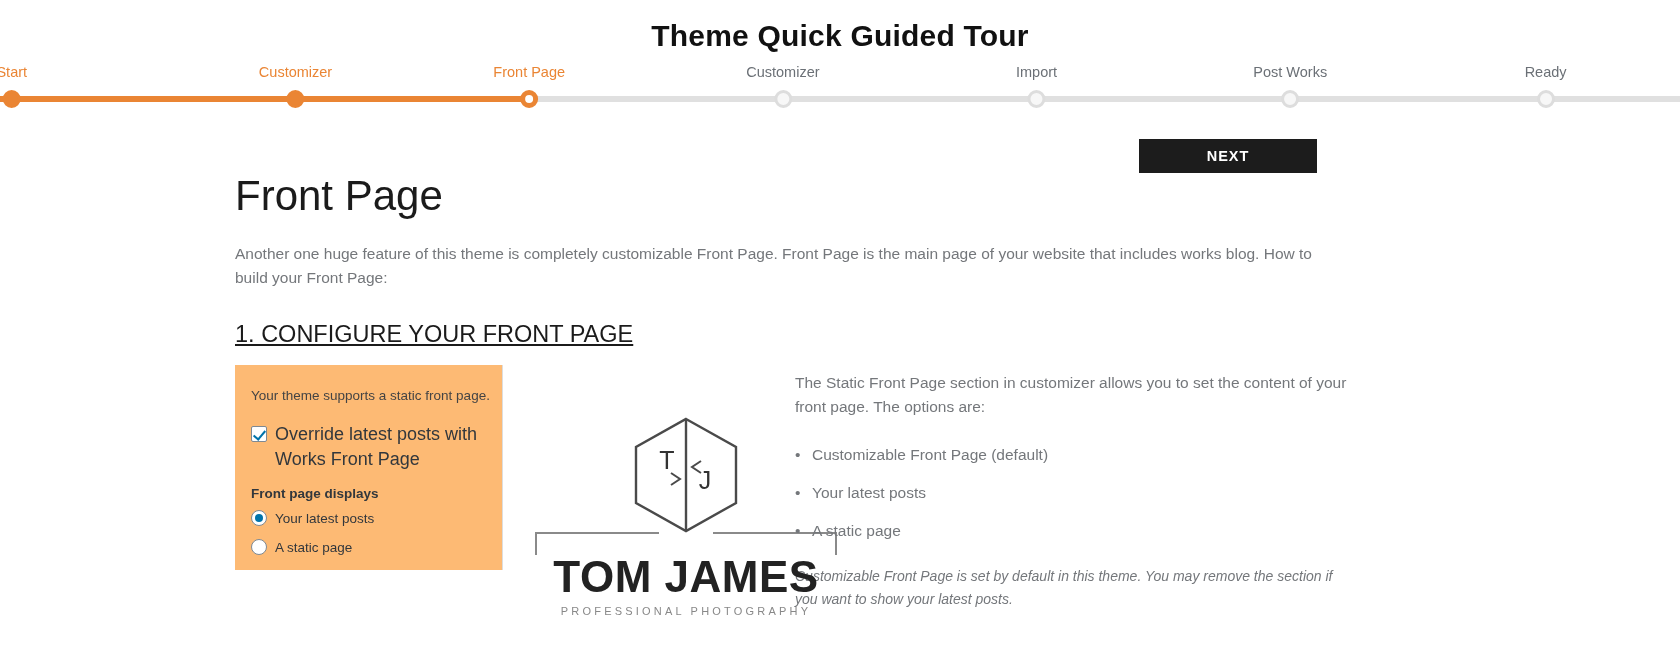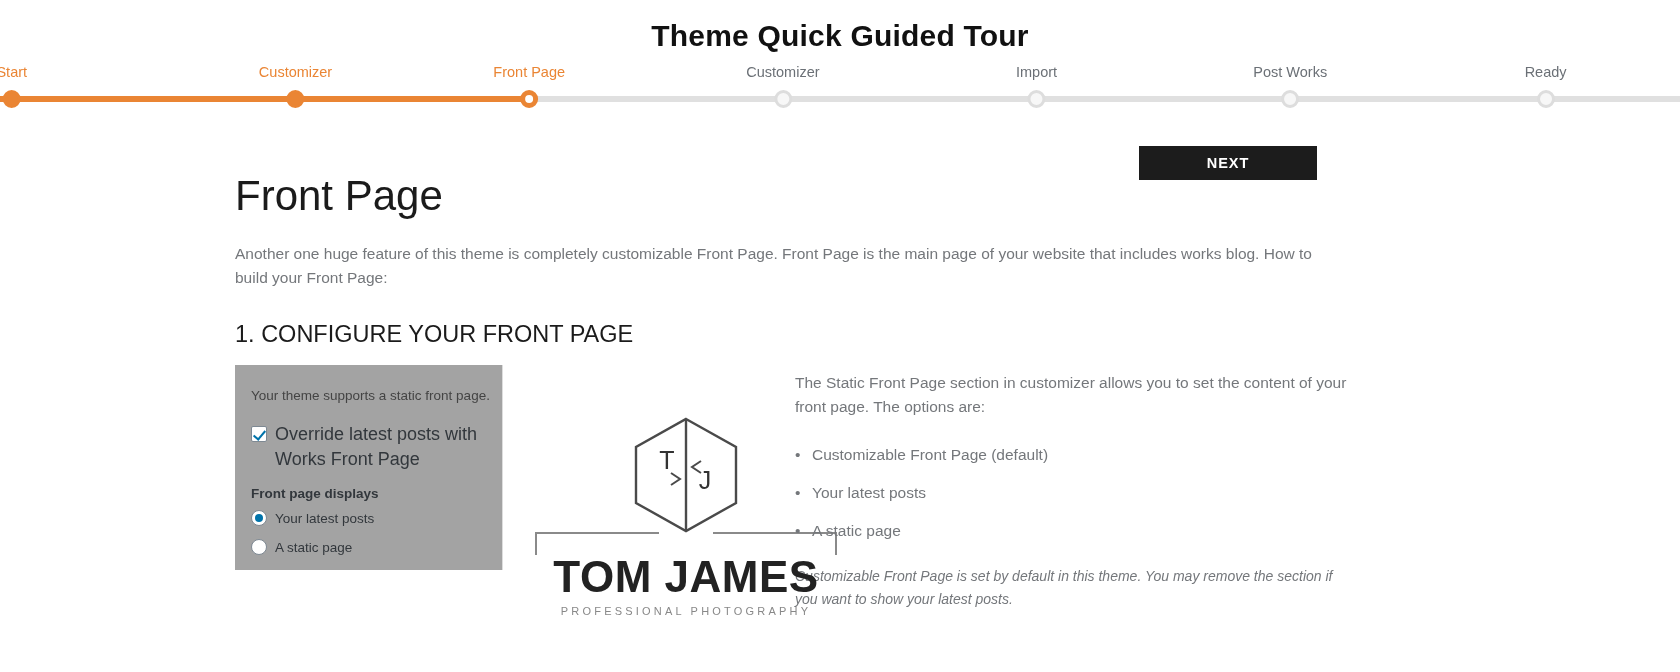--- a/index.html
+++ b/index.html
@@ -84,21 +84,21 @@
   }
 
   
   .content {
     position: relative;
     padding-left: 235px;
   }
   .next-button {
     position: absolute;
     left: 1139px;
-    top: 34px;
+    top: 27px;
     width: 178px;
     height: 34px;
     background: #1c1c1c;
     color: #ffffff;
     border: none;
     font-family: "Liberation Sans", sans-serif;
     font-size: 14.5px;
     font-weight: bold;
     letter-spacing: 1px;
     cursor: pointer;
@@ -118,20 +118,21 @@
     color: #74777b;
     margin: 22px 0 0 0;
     width: 1085px;
   }
   .section-heading {
     font-size: 23.5px;
     font-weight: normal;
     color: #1b1b1b;
     margin: 30px 0 0 0;
     line-height: 28px;
+    text-decoration: underline;
   }
 
   
   .columns {
     display: flex;
     margin-top: 17px;
   }
   .col-customizer { width: 268px; flex: none; }
   .col-logo { width: 292px; flex: none; position: relative; }
   .col-text { width: 560px; flex: none; padding-left: 0px; }
@@ -173,21 +174,21 @@
     color: #555d66;
     line-height: 16px;
   }
   .customizer-section-title {
     font-size: 20px;
     color: #555d66;
     line-height: 26px;
   }
   .customizer-body {
     padding: 22px 0 0 16px;
-    background: #a3a3a3;
+    background: #fdba74;
     height: 205px;
   }
   .support-text {
     font-size: 13.5px;
     color: #444444;
     line-height: 18px;
     margin: 0 0 17px 0;
   }
   .check-row {
     display: flex;

